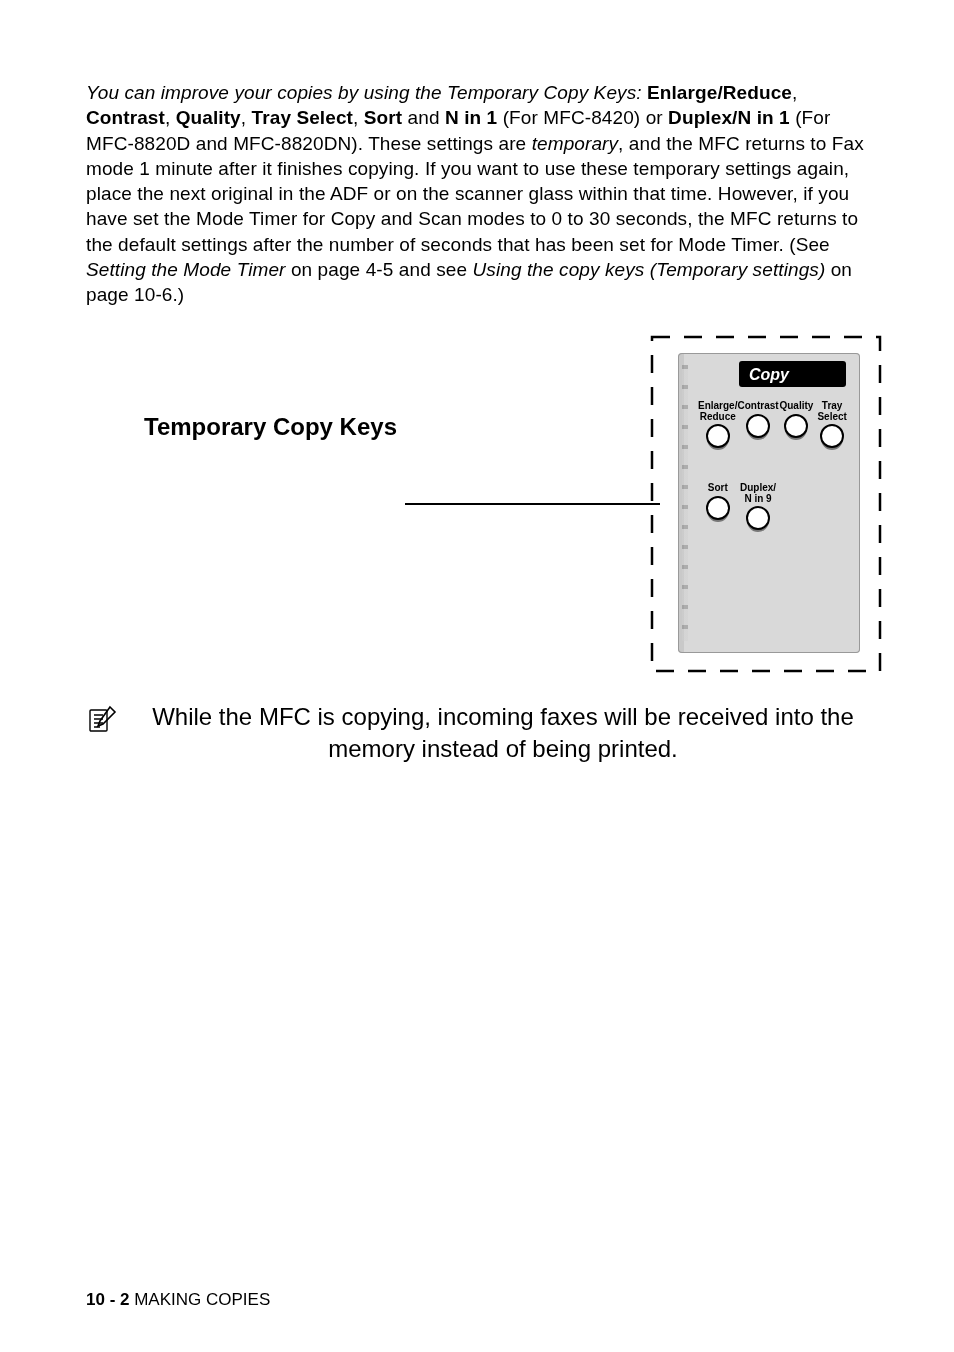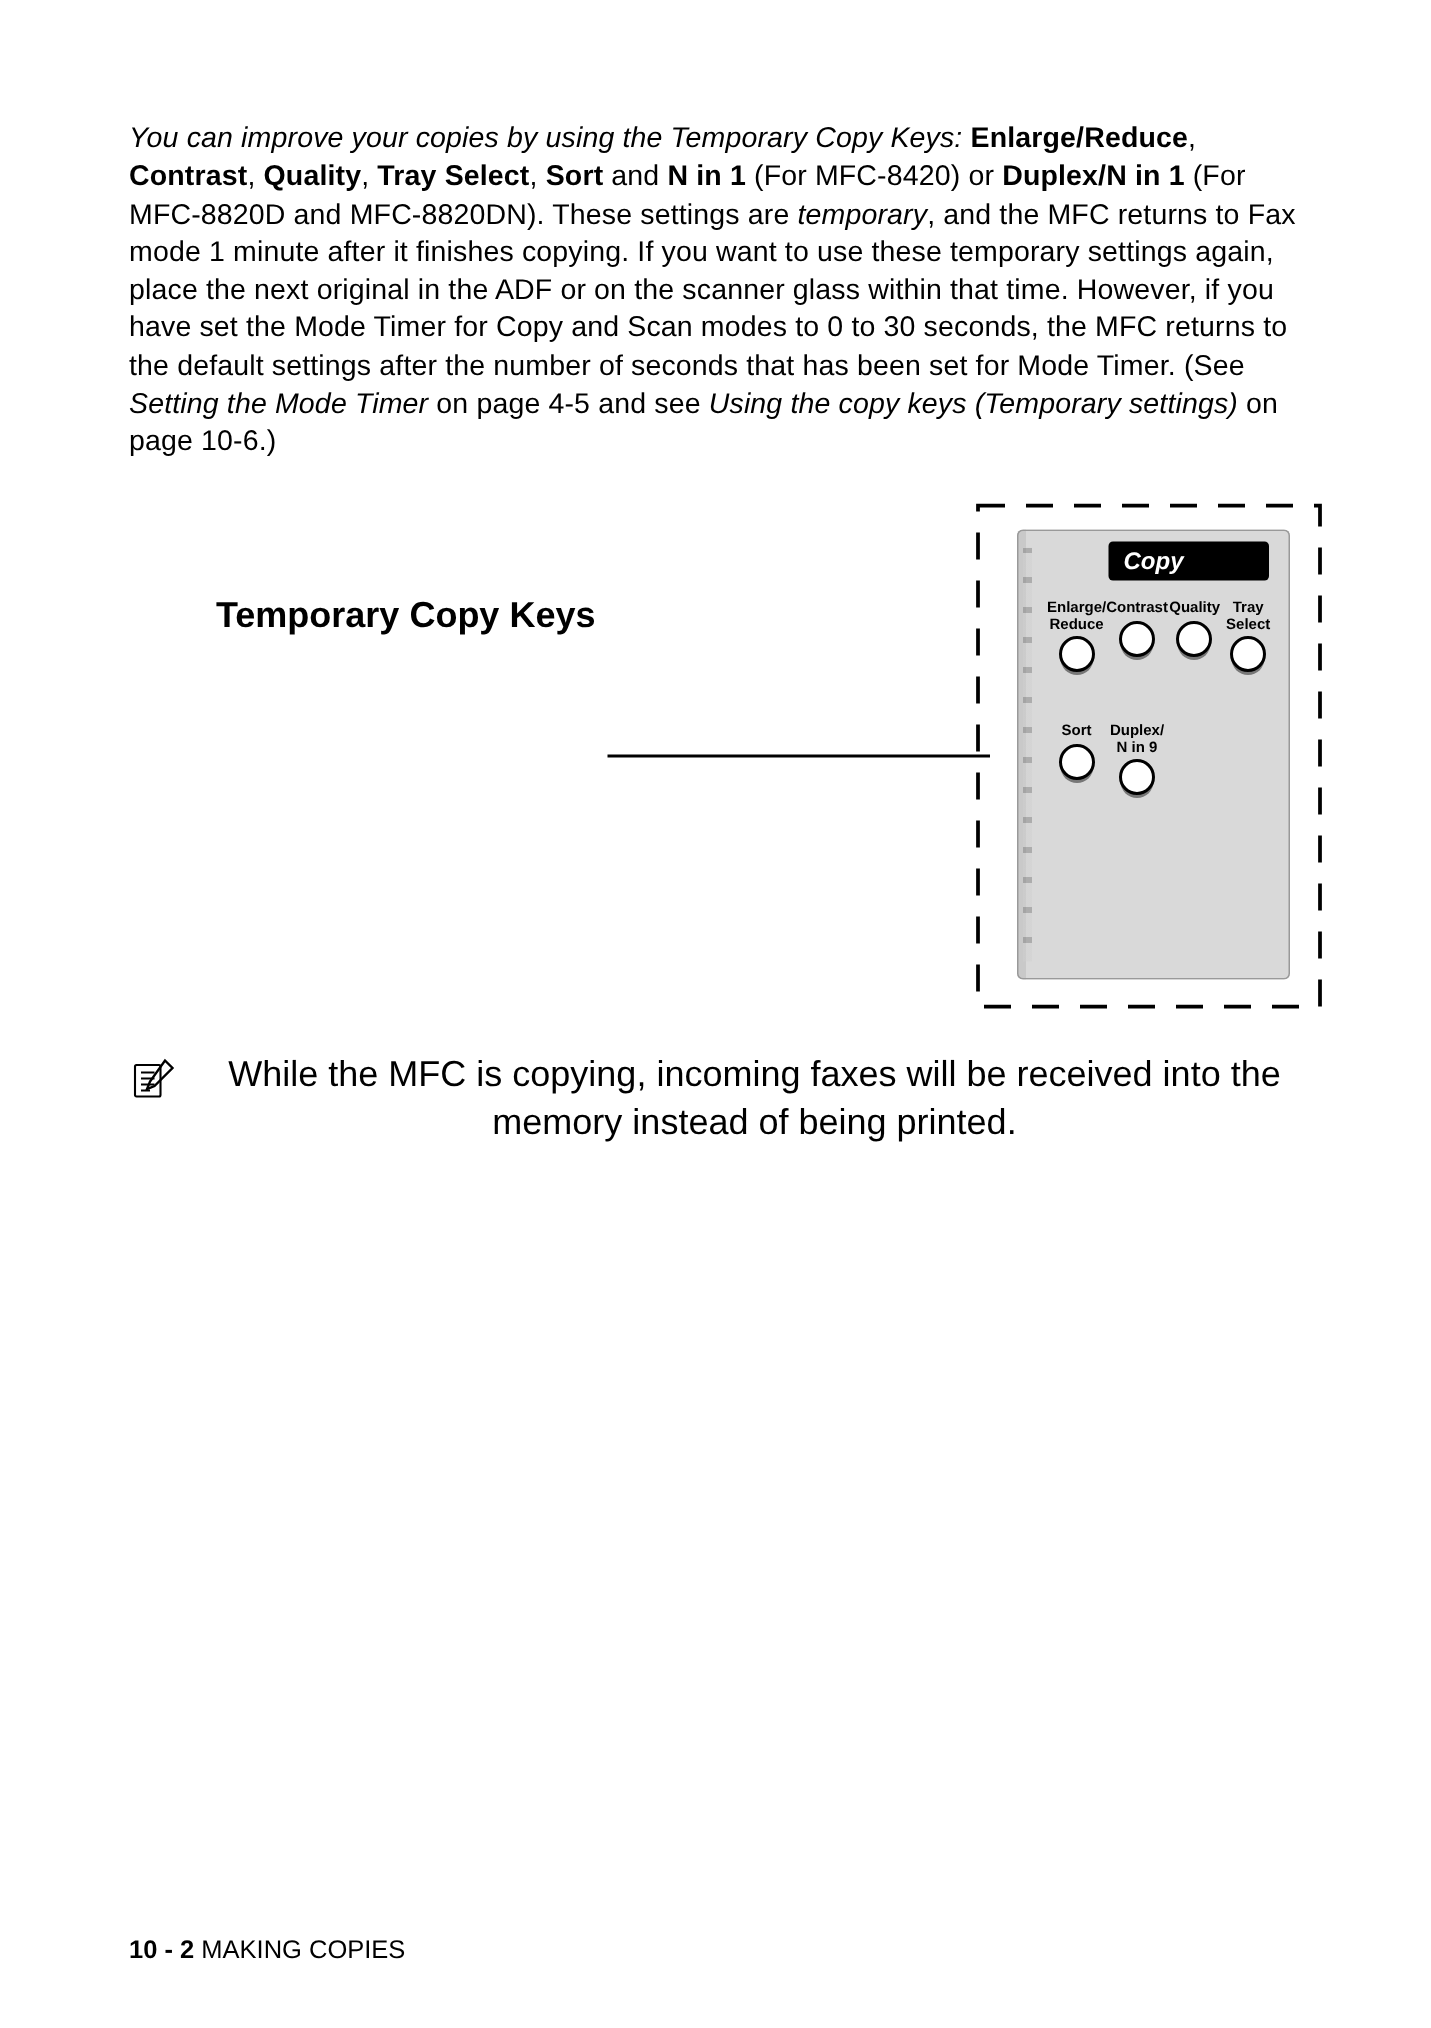--- a/index.html
+++ b/index.html
@@ -26,21 +26,21 @@
       display: flex;
       align-items: flex-start;
       margin-top: 28px;
       margin-left: 58px;
       height: 350px;
       position: relative;
     }
     .diagram-label {
       font-size: 24px;
       font-weight: bold;
-      margin-top: 62px;
+      margin-top: 78px;
       white-space: nowrap;
     }
     .leader {
       border-top: 2px solid #000;
       flex: 1;
       margin-top: 168px;
       margin-left: 8px;
       margin-right: -10px;
     }
     .panel-wrap {

